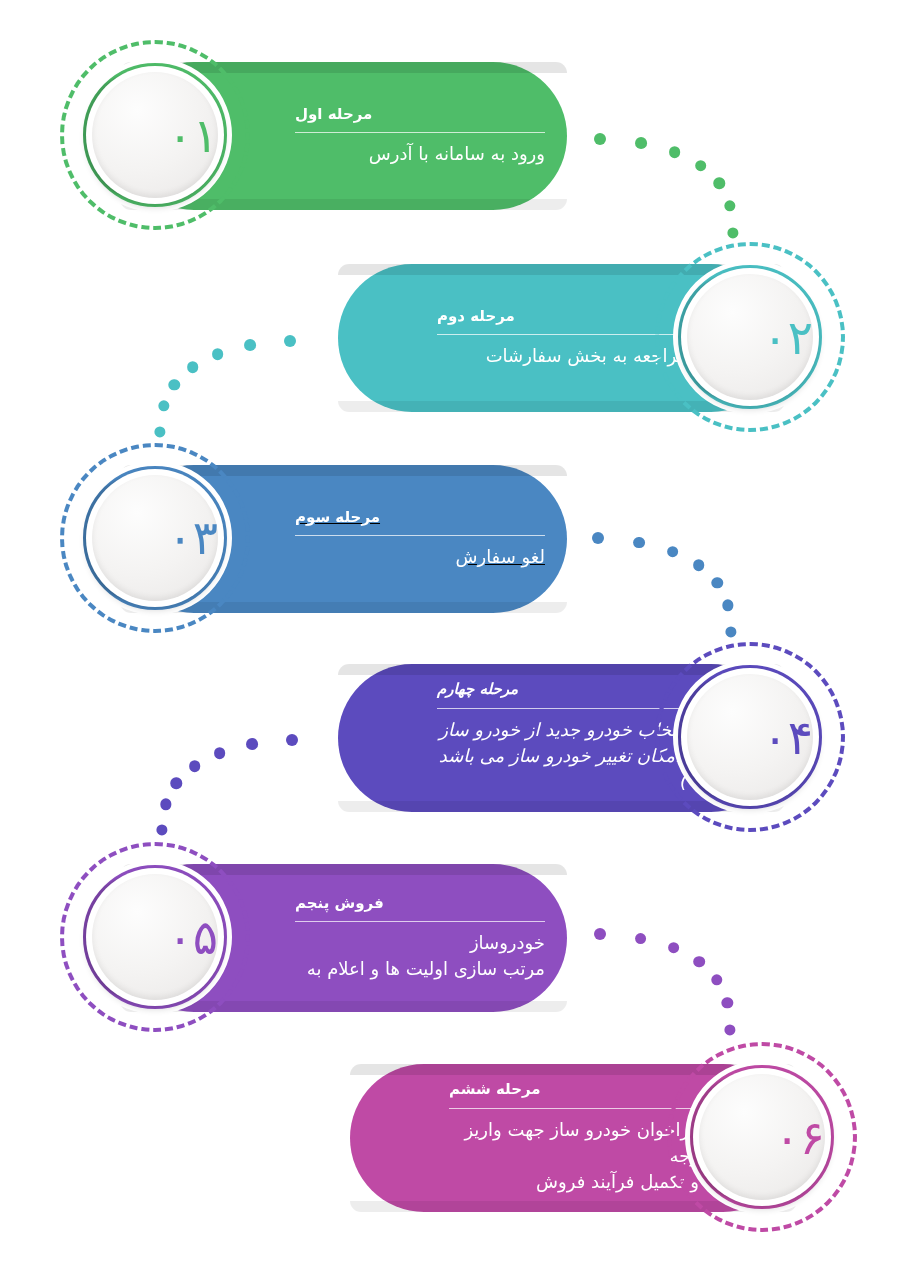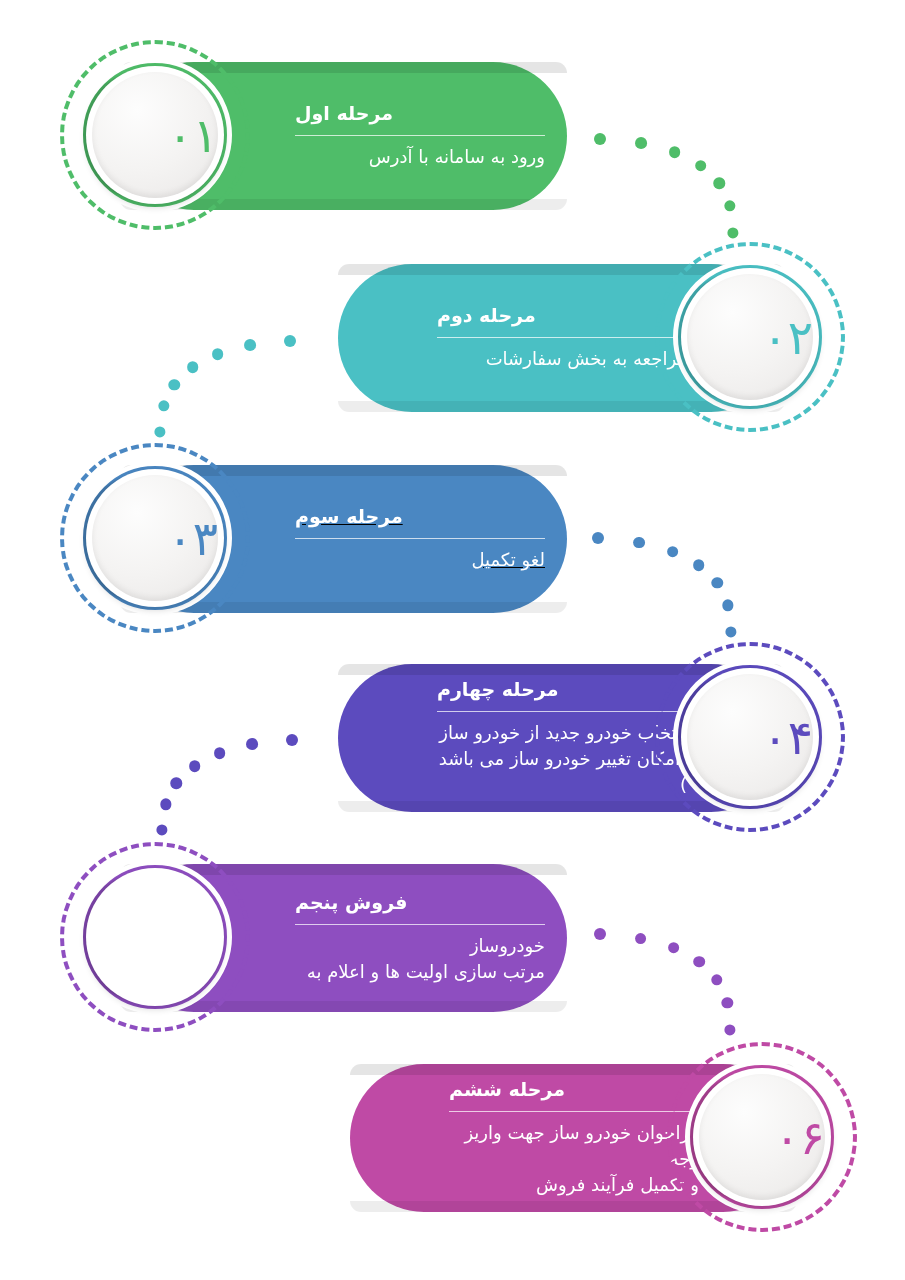--- a/index.html
+++ b/index.html
@@ -74,21 +74,21 @@
     bottom: 0;
     display: flex;
     flex-direction: column;
     justify-content: center;
     align-items: flex-start;
     text-align: right;
     direction: rtl;
   }
   .step-title {
     color: #ffffff;
-    font-size: 19px;
+    font-size: 15px;
     font-weight: bold;
     line-height: 1.25;
     white-space: nowrap;
     align-self: flex-end;
     letter-spacing: 0.2px;
   }
   .divider {
     height: 1px;
     background: rgba(255,255,255,0.72);
     margin: 9px 0 8px 0;
@@ -226,37 +226,37 @@
       </div>
     </div>
     <div class="step" style="top: 443px; left: 0px; width: 905px;">
       <div class="pill" style="left: 120px; width: 447px; background: rgb(74, 135, 194);">
         <div class="pill-shade"></div>
         <div class="pill-shade-b"></div>
         <div class="pill-text" style="right: 22px; width: 250px; text-decoration: underline;">
           <div class="step-title">مرحله سوم</div>
           <div class="divider"></div>
           <div class="step-desc">
-            <div>لغو تکمیل</div>
+            <div>لغو سفارش</div>
           </div>
         </div>
       </div>
       <div class="badge" style="left: 60px;">
         <div class="ring-dash" style="border-color: rgb(74, 135, 194);"></div>
         <div class="disc-outer" style="background: rgb(74, 135, 194);">
           <div class="disc-inner-shadow"></div>
         </div>
         <div class="disc-white"></div>
         <div class="disc-face">
-          <div class="badge-num" style="color: rgb(74, 135, 194);">۰۳</div>
+          <div class="badge-num" style="color: rgb(74, 135, 194); font-family: Liberation Serif, serif;">۰۳</div>
         </div>
       </div>
     </div>
     <div class="step" style="top: 642px; left: 0px; width: 905px;">
-      <div class="pill" style="left: 338px; width: 447px; background: rgb(92, 75, 190);">
+      <div class="pill" style="left: 338px; width: 447px; background: rgb(92, 75, 190); font-style: italic;">
         <div class="pill-shade"></div>
         <div class="pill-shade-b"></div>
         <div class="pill-text" style="right: 98px; width: 250px;">
           <div class="step-title">مرحله چهارم</div>
           <div class="divider"></div>
           <div class="step-desc">
             <div>انتخاب خودرو جدید از خودرو ساز</div>
             <div>(امکان تغییر خودرو ساز می باشد )</div>
           </div>
         </div>
@@ -284,20 +284,23 @@
             <div>مرتب سازی اولیت ها و اعلام به</div>
           </div>
         </div>
       </div>
       <div class="badge" style="left: 60px;">
         <div class="ring-dash" style="border-color: rgb(142, 78, 192);"></div>
         <div class="disc-outer" style="background: rgb(142, 78, 192);">
           <div class="disc-inner-shadow"></div>
         </div>
         <div class="disc-white"></div>
+        <div class="disc-face">
+          <div class="badge-num" style="color: rgb(142, 78, 192);">۰۵</div>
+        </div>
       </div>
     </div>
     <div class="step" style="top: 1042px; left: 12px; width: 905px;">
       <div class="pill" style="left: 338px; width: 447px; background: rgb(191, 74, 165);">
         <div class="pill-shade"></div>
         <div class="pill-shade-b"></div>
         <div class="pill-text" style="right: 98px; width: 250px;">
           <div class="step-title">مرحله ششم</div>
           <div class="divider"></div>
           <div class="step-desc">

